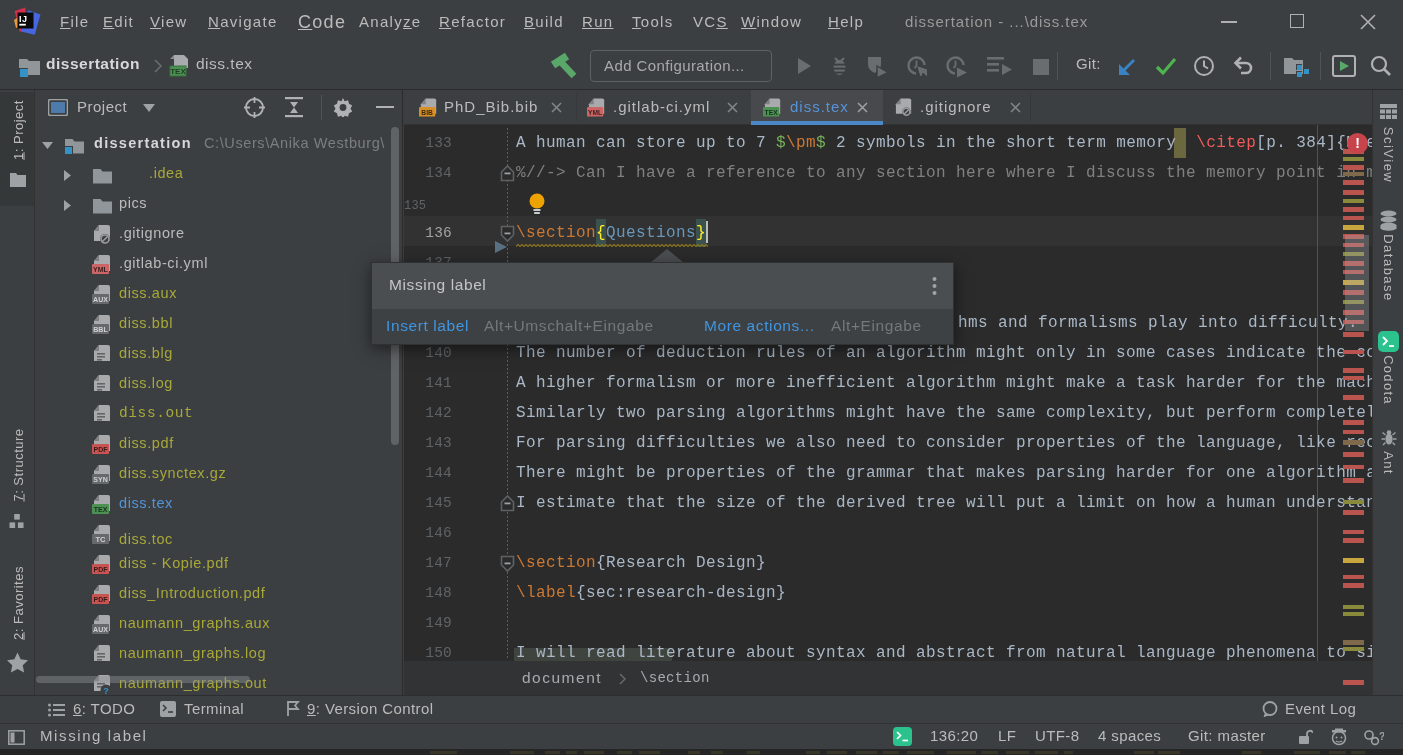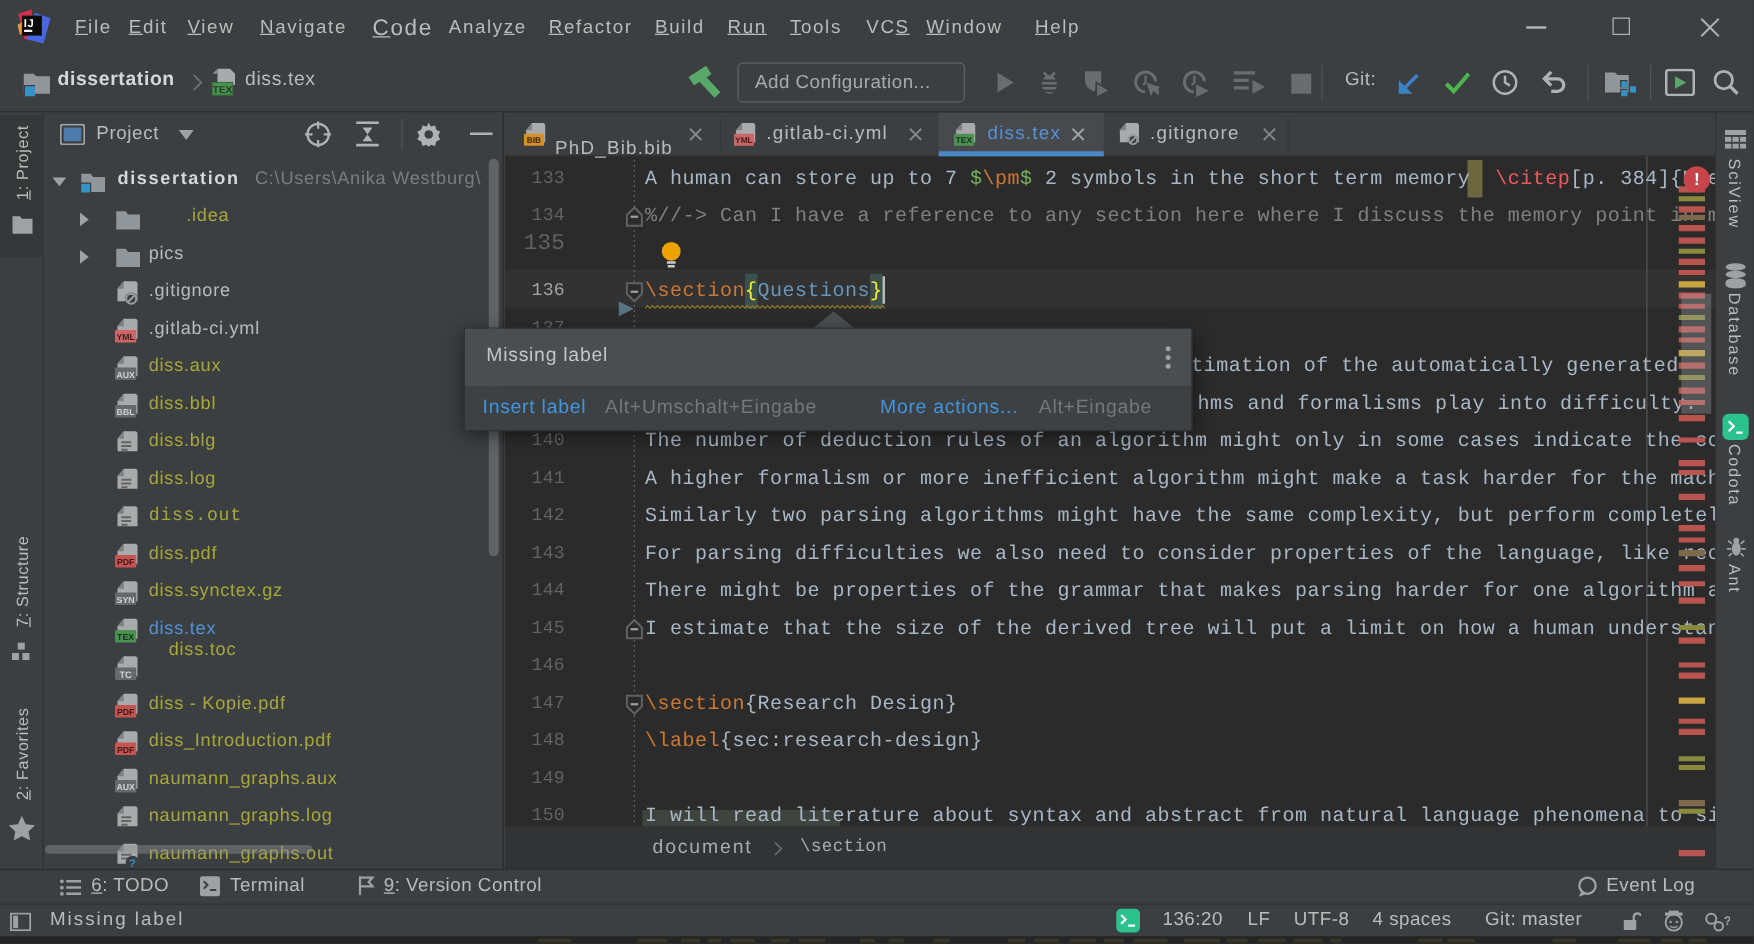--- a/index.html
+++ b/index.html
@@ -31,20 +31,21 @@
       <div class="abs" style="left:298px;top:0;height:44px;line-height:44px;font-size:18px;letter-spacing:1.3px;color:#bbbbbb;white-space:nowrap;"><span class="u">C</span>ode</div>
       <div class="abs" style="left:359px;top:0;height:44px;line-height:44px;font-size:15px;letter-spacing:1.3px;color:#bbbbbb;white-space:nowrap;">Analy<span class="u">z</span>e</div>
       <div class="abs" style="left:439px;top:0;height:44px;line-height:44px;font-size:15px;letter-spacing:1.3px;color:#bbbbbb;white-space:nowrap;"><span class="u">R</span>efactor</div>
       <div class="abs" style="left:524px;top:0;height:44px;line-height:44px;font-size:15px;letter-spacing:1.3px;color:#bbbbbb;white-space:nowrap;"><span class="u">B</span>uild</div>
       <div class="abs" style="left:582px;top:0;height:44px;line-height:44px;font-size:15px;letter-spacing:1.3px;color:#bbbbbb;white-space:nowrap;text-decoration:underline;">R<span class="u">u</span>n</div>
       <div class="abs" style="left:632px;top:0;height:44px;line-height:44px;font-size:15px;letter-spacing:1.3px;color:#bbbbbb;white-space:nowrap;"><span class="u">T</span>ools</div>
       <div class="abs" style="left:693px;top:0;height:44px;line-height:44px;font-size:15px;letter-spacing:1.3px;color:#bbbbbb;white-space:nowrap;">VC<span class="u">S</span></div>
       <div class="abs" style="left:741px;top:0;height:44px;line-height:44px;font-size:15px;letter-spacing:1.3px;color:#bbbbbb;white-space:nowrap;"><span class="u">W</span>indow</div>
       <div class="abs" style="left:828px;top:0;height:44px;line-height:44px;font-size:15px;letter-spacing:1.3px;color:#bbbbbb;white-space:nowrap;"><span class="u">H</span>elp</div>
     </div>
+  <div class="abs" style="left:905px;top:0;height:44px;line-height:44px;font-size:15px;letter-spacing:0.95px;color:#9a9a9a;">dissertation - ...\diss.tex</div>
 
   <div class="abs" style="left:1221px;top:21px;width:16px;height:1.5px;background:#afb1b3;"></div>
   <div class="abs" style="left:1290px;top:14px;width:14px;height:14px;border:1.5px solid #afb1b3;"></div>
   <svg class="abs" style="left:1359px;top:13px;" width="18" height="18" viewBox="0 0 18 18">
       <path d="M2 2 L16 16 M16 2 L2 16" stroke="#afb1b3" stroke-width="1.6"></path>
     </svg>
 </div>
 
 <div class="abs" id="toolbar" style="left:0;top:44px;width:1403px;height:46px;background:#3c3f41;border-bottom:1px solid #2b2b2b;">
   
@@ -315,21 +316,21 @@
         <rect x="0" y="10" width="17" height="10" rx="1" fill="#4c9152"></rect>
         <text x="8.5" y="18" font-size="7" font-weight="bold" fill="#14321a" text-anchor="middle" font-family="Liberation Sans">TEX</text>
       </svg>
   <div class="abs" style="left:83px;top:405px;font-size:14.5px;letter-spacing:0.6px;color:#5394d8;white-space:nowrap;">diss.tex</div>
   <svg class="abs" style="left:56px;top:434px;" width="22" height="22" viewBox="0 0 22 22">
         <path d="M7 1 h9 a2 2 0 0 1 2 2 v14 h-16 V7 z" fill="#a9aaac"></path>
         <path d="M7 1 v6 h-5 z" fill="#7e8082"></path>
         <rect x="0" y="10" width="17" height="10" rx="1" fill="#66696b"></rect>
         <text x="8.5" y="18" font-size="7.5" font-weight="bold" fill="#d0d2d4" text-anchor="middle" font-family="Liberation Sans">TC</text>
       </svg>
-  <div class="abs" style="left:83px;top:422px;font-size:14.5px;letter-spacing:0.6px;color:#a8a839;white-space:nowrap;margin-left:16px;">diss.toc</div>
+  <div class="abs" style="left:83px;top:441px;font-size:14.5px;letter-spacing:0.6px;color:#a8a839;white-space:nowrap;">diss.toc</div>
   <svg class="abs" style="left:56px;top:464px;" width="22" height="22" viewBox="0 0 22 22">
         <path d="M7 1 h9 a2 2 0 0 1 2 2 v14 h-16 V7 z" fill="#a9aaac"></path>
         <path d="M7 1 v6 h-5 z" fill="#7e8082"></path>
         <rect x="0" y="10" width="17" height="10" rx="1" fill="#c75450"></rect>
         <text x="8.5" y="18" font-size="7" font-weight="bold" fill="#3b1a1a" text-anchor="middle" font-family="Liberation Sans">PDF</text>
       </svg>
   <div class="abs" style="left:83px;top:465px;font-size:14.5px;letter-spacing:0.6px;color:#a8a839;white-space:nowrap;">diss - Kopie.pdf</div>
   <svg class="abs" style="left:56px;top:494px;" width="22" height="22" viewBox="0 0 22 22">
         <path d="M7 1 h9 a2 2 0 0 1 2 2 v14 h-16 V7 z" fill="#a9aaac"></path>
         <path d="M7 1 v6 h-5 z" fill="#7e8082"></path>
@@ -372,21 +373,21 @@
   <div class="abs" style="left:347px;top:0;width:132px;height:35px;background:#47494c;"></div>
   <div class="abs" style="left:347px;top:31px;width:132px;height:4px;background:#4a88c7;"></div>
   <div class="abs" style="left:172px;top:4px;width:1px;height:27px;background:#353739;"></div>
   <div class="abs" style="left:626px;top:4px;width:1px;height:27px;background:#353739;"></div>
   <svg class="abs" style="left:15px;top:7px;" width="21" height="22" viewBox="0 0 22 22">
       <path d="M7 1 h9 a2 2 0 0 1 2 2 v14 h-16 V7 z" fill="#a9aaac"></path>
       <path d="M7 1 v6 h-5 z" fill="#7e8082"></path>
       <rect x="0" y="10" width="17" height="10" rx="1" fill="#d78f28"></rect>
       <text x="8.5" y="18" font-size="7" font-weight="bold" fill="#3a2a08" text-anchor="middle" font-family="Liberation Sans">BIB</text>
     </svg>
-  <div class="abs" style="left:40px;top:8px;font-size:15px;letter-spacing:1px;color:#bbbbbb;margin-top:12px;">PhD_Bib.bib</div>
+  <div class="abs" style="left:40px;top:8px;font-size:15px;letter-spacing:1px;color:#bbbbbb;">PhD_Bib.bib</div>
   <svg class="abs" style="left:147px;top:12px;" width="11" height="11" viewBox="0 0 11 11">
       <path d="M1 1 L10 10 M10 1 L1 10" stroke="#84878a" stroke-width="1.5"></path>
     </svg>
   <svg class="abs" style="left:183px;top:7px;" width="21" height="22" viewBox="0 0 22 22">
       <path d="M7 1 h9 a2 2 0 0 1 2 2 v14 h-16 V7 z" fill="#a9aaac"></path>
       <path d="M7 1 v6 h-5 z" fill="#7e8082"></path>
       <rect x="0" y="10" width="17" height="10" rx="1" fill="#cc6666"></rect>
       <text x="8.5" y="18" font-size="7" font-weight="bold" fill="#3b1f1f" text-anchor="middle" font-family="Liberation Sans">YML</text>
     </svg>
   <div class="abs" style="left:209px;top:8px;font-size:15px;letter-spacing:1px;color:#bbbbbb;">.gitlab-ci.yml</div>
@@ -414,21 +415,21 @@
   <svg class="abs" style="left:606px;top:12px;" width="11" height="11" viewBox="0 0 11 11">
       <path d="M1 1 L10 10 M10 1 L1 10" stroke="#84878a" stroke-width="1.5"></path>
     </svg>
   <div class="abs" style="left:0;top:126px;width:968px;height:30px;background:#323232;"></div>
   <div class="abs" style="left:110px;top:558px;width:158px;height:13px;background:#3f443e;"></div>
   <div class="abs" style="left:913px;top:35px;width:1px;height:536px;background:#515456;"></div>
   <div class="abs" style="left:103px;top:38px;width:1px;height:530px;background-image:repeating-linear-gradient(to bottom,#5c5f61 0 2px,transparent 2px 4px);"></div>
   <div class="abs" style="left:770px;top:38px;width:12px;height:30px;background:#6b673f;"></div>
   <div class="abs mono" style="left:0;top:43px;width:48px;text-align:right;font-size:14.5px;letter-spacing:0.2px;color:#606366;line-height:20px;">133</div>
   <div class="abs mono" style="left:0;top:73px;width:48px;text-align:right;font-size:14.5px;letter-spacing:0.2px;color:#606366;line-height:20px;">134</div>
-  <div class="abs mono" style="left:0;top:95px;width:48px;text-align:right;font-size:18px;letter-spacing:0.2px;color:#606366;line-height:20px;">135</div>
+  <div class="abs mono" style="left:0;top:106px;width:48px;font-size:12px;letter-spacing:0.2px;color:#606366;line-height:20px;">135</div>
   <div class="abs mono" style="left:0;top:133px;width:48px;text-align:right;font-size:14.5px;letter-spacing:0.2px;color:#a1a3a5;line-height:20px;">136</div>
   <div class="abs mono" style="left:0;top:163px;width:48px;text-align:right;font-size:14.5px;letter-spacing:0.2px;color:#606366;line-height:20px;">137</div>
   <div class="abs mono" style="left:0;top:193px;width:48px;text-align:right;font-size:14.5px;letter-spacing:0.2px;color:#606366;line-height:20px;">138</div>
   <div class="abs mono" style="left:0;top:223px;width:48px;text-align:right;font-size:14.5px;letter-spacing:0.2px;color:#606366;line-height:20px;">139</div>
   <div class="abs mono" style="left:0;top:253px;width:48px;text-align:right;font-size:14.5px;letter-spacing:0.2px;color:#606366;line-height:20px;">140</div>
   <div class="abs mono" style="left:0;top:283px;width:48px;text-align:right;font-size:14.5px;letter-spacing:0.2px;color:#606366;line-height:20px;">141</div>
   <div class="abs mono" style="left:0;top:313px;width:48px;text-align:right;font-size:14.5px;letter-spacing:0.2px;color:#606366;line-height:20px;">142</div>
   <div class="abs mono" style="left:0;top:343px;width:48px;text-align:right;font-size:14.5px;letter-spacing:0.2px;color:#606366;line-height:20px;">143</div>
   <div class="abs mono" style="left:0;top:373px;width:48px;text-align:right;font-size:14.5px;letter-spacing:0.2px;color:#606366;line-height:20px;">144</div>
   <div class="abs mono" style="left:0;top:403px;width:48px;text-align:right;font-size:14.5px;letter-spacing:0.2px;color:#606366;line-height:20px;">145</div>
@@ -467,21 +468,20 @@
   <div class="abs" style="left:302px;top:131px;width:1.6px;height:22px;background:#bbbbbb;"></div>
   <div class="abs mono" style="left:112px;top:248px;height:30px;line-height:30px;font-size:16px;letter-spacing:0.4px;white-space:pre;color:#a9b7c6;">The number of deduction rules of an algorithm might only in some cases indicate the com</div>
   <div class="abs mono" style="left:112px;top:278px;height:30px;line-height:30px;font-size:16px;letter-spacing:0.4px;white-space:pre;color:#a9b7c6;">A higher formalism or more inefficient algorithm might make a task harder for the machi</div>
   <div class="abs mono" style="left:112px;top:308px;height:30px;line-height:30px;font-size:16px;letter-spacing:0.4px;white-space:pre;color:#a9b7c6;">Similarly two parsing algorithms might have the same complexity, but perform completely</div>
   <div class="abs mono" style="left:112px;top:338px;height:30px;line-height:30px;font-size:16px;letter-spacing:0.4px;white-space:pre;color:#a9b7c6;">For parsing difficulties we also need to consider properties of the language, like recu</div>
   <div class="abs mono" style="left:112px;top:368px;height:30px;line-height:30px;font-size:16px;letter-spacing:0.4px;white-space:pre;color:#a9b7c6;">There might be properties of the grammar that makes parsing harder for one algorithm an</div>
   <div class="abs mono" style="left:112px;top:398px;height:30px;line-height:30px;font-size:16px;letter-spacing:0.4px;white-space:pre;color:#a9b7c6;">I estimate that the size of the derived tree will put a limit on how a human understand</div>
   <div class="abs mono" style="left:112px;top:458px;height:30px;line-height:30px;font-size:16px;letter-spacing:0.4px;white-space:pre;color:#a9b7c6;"><span style="color:#cc7832;">\section</span>{Research Design}</div>
   <div class="abs mono" style="left:112px;top:488px;height:30px;line-height:30px;font-size:16px;letter-spacing:0.4px;white-space:pre;color:#a9b7c6;"><span style="color:#cc7832;">\label</span>{sec:research-design}</div>
   <div class="abs mono" style="left:112px;top:548px;height:30px;line-height:30px;font-size:16px;letter-spacing:0.4px;white-space:pre;color:#a9b7c6;">I will read literature about syntax and abstract from natural language phenomena to sim</div>
-  <div class="abs mono" style="left:549px;top:188px;height:30px;line-height:30px;font-size:16px;letter-spacing:0.4px;white-space:pre;color:#a9b7c6;">timation of the automatically generated</div>
   <div class="abs mono" style="left:554px;top:218px;height:30px;line-height:30px;font-size:16px;letter-spacing:0.4px;white-space:pre;color:#a9b7c6;">hms and formalisms play into difficulty.</div>
   <div class="abs" style="left:0;top:571px;width:968px;height:34px;background:#313335;"></div>
   <div class="abs" style="left:118px;top:579px;font-size:15.5px;letter-spacing:1.5px;color:#a8abad;">document</div>
   <svg class="abs" style="left:214px;top:583px;" width="9" height="12" viewBox="0 0 9 12">
       <path d="M2 1 L7 6 L2 11" stroke="#6a6d6f" stroke-width="1.4" fill="none"></path>
     </svg>
   <div class="abs mono" style="left:236px;top:580px;font-size:14px;letter-spacing:0.3px;color:#a8abad;">\section</div>
   <div class="abs" style="left:939px;top:59px;width:21px;height:5px;background:#b9544f;"></div>
   <div class="abs" style="left:939px;top:67px;width:21px;height:4px;background:#8a8a3c;"></div>
   <div class="abs" style="left:939px;top:75px;width:21px;height:5px;background:#b9544f;"></div>

